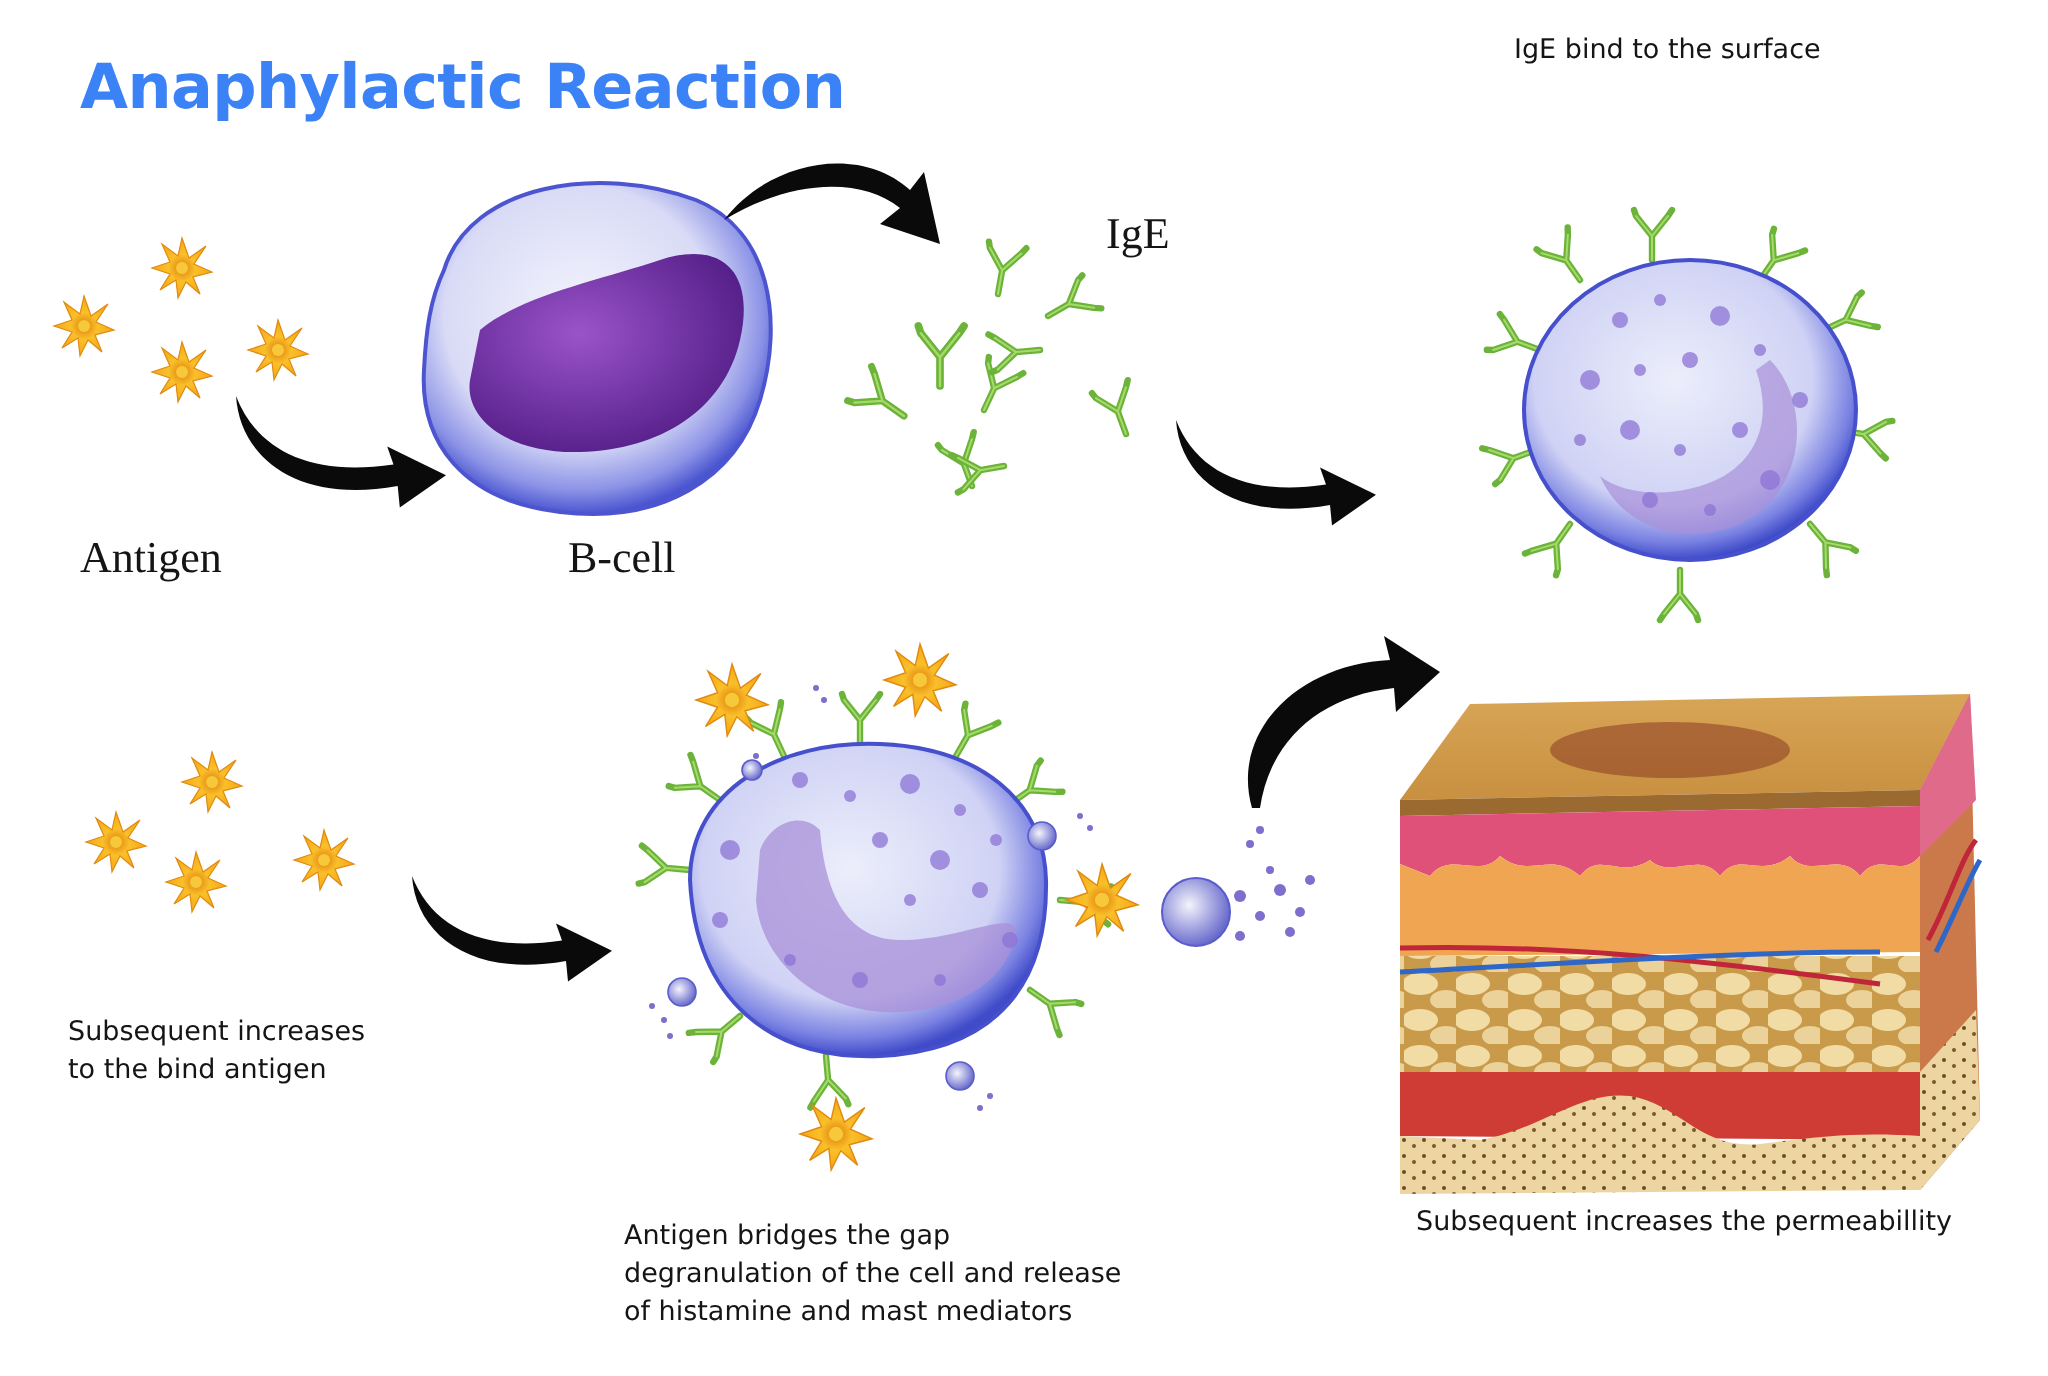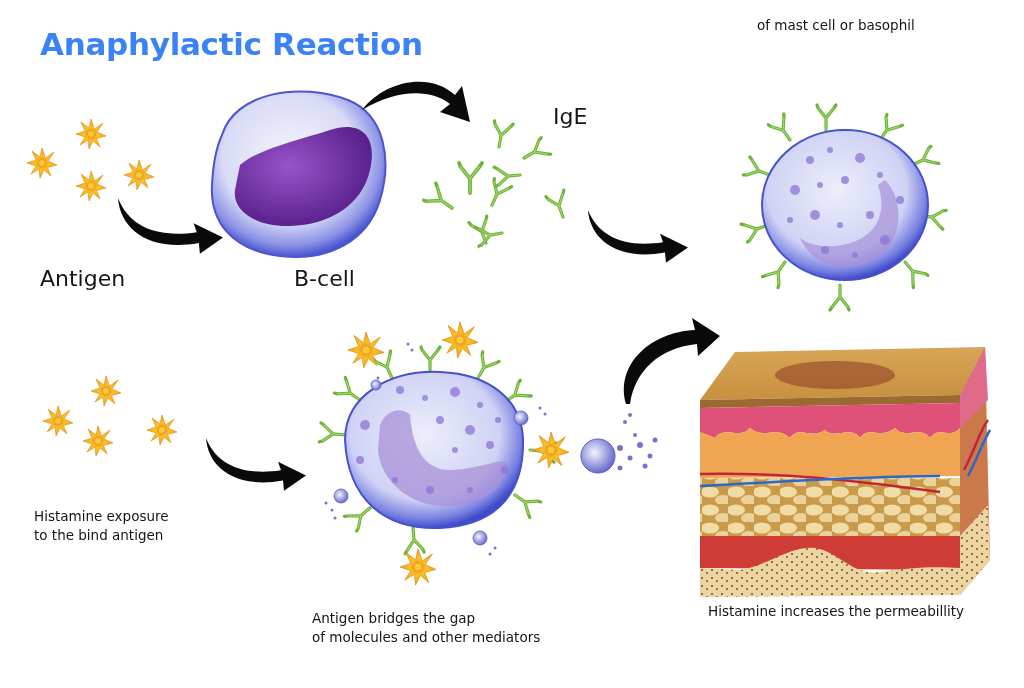--- a/index.html
+++ b/index.html
@@ -1,19 +1,19 @@
 <!DOCTYPE html>
 <html><head>
 <meta charset="utf-8">
 <style>
   html, body { margin: 0; padding: 0; background: #ffffff; }
   body { width: 1024px; height: 688px; position: relative; overflow: hidden; font-family: "DejaVu Sans", sans-serif; color: #111; }
   .label { position: absolute; font-family: "DejaVu Sans", sans-serif; color: #151515; white-space: nowrap; }
   .title { left: 40px; top: 26px; font-size: 31px; font-weight: bold; color: #3b82f6; letter-spacing: -0.3px; }
-  .big-label { font-size: 22px; }
+  .big-label { font-size: 22px; font-family: Liberation Serif, serif; }
   .small-label { font-size: 13.5px; line-height: 19px; }
   .small-label div { white-space: nowrap; }
   svg.art { position: absolute; left: 0; top: 0; }
 </style>
 </head>
 <body>
 
 <svg class="art" width="1024" height="688" viewBox="0 0 1024 688">
   <defs>
     <radialGradient id="bcellGrad" cx="45%" cy="40%" r="60%">
@@ -240,32 +240,33 @@
     <path d="M960,395 L985,347 L988,400 L960,428 Z" fill="#e06a8a"></path>
     <path d="M960,536 L988,505 L990,560 L960,595 Z" fill="url(#bonePat)"></path>
     <path d="M964,470 C975,450 980,430 988,420" stroke="#c0263a" stroke-width="2.5" fill="none"></path>
     <path d="M968,476 C978,456 984,440 990,430" stroke="#2e67c7" stroke-width="2.5" fill="none"></path>
   </g>
 </svg>
 
 <div class="label title">Anaphylactic Reaction</div>
 
 <div class="label big-label" style="left:40px; top:266px;">Antigen</div>
-<div class="label big-label" style="left:294px; top:266px;">B-cell</div>
+<div class="label big-label" style="left:284px; top:266px;">B-cell</div>
 <div class="label big-label" style="left:553px; top:104px;">IgE</div>
 
 <div class="label small-label" style="left:757px; top:16px;">
-  <div>of mast cell or basophil</div>
+  <div>IgE bind to the surface</div>
 </div>
 
 <div class="label small-label" style="left:34px; top:507px;">
-  <div>Histamine exposure</div>
+  <div>Subsequent increases</div>
   <div>to the bind antigen</div>
 </div>
 
 <div class="label small-label" style="left:312px; top:609px;">
   <div>Antigen bridges the gap</div>
-  <div>of molecules and other mediators</div>
+  <div>degranulation of the cell and release</div>
+  <div>of histamine and mast mediators</div>
 </div>
 
 <div class="label small-label" style="left:708px; top:602px;">
-  <div>Histamine increases the permeabillity</div>
+  <div>Subsequent increases the permeabillity</div>
 </div>
 
 </body></html>

